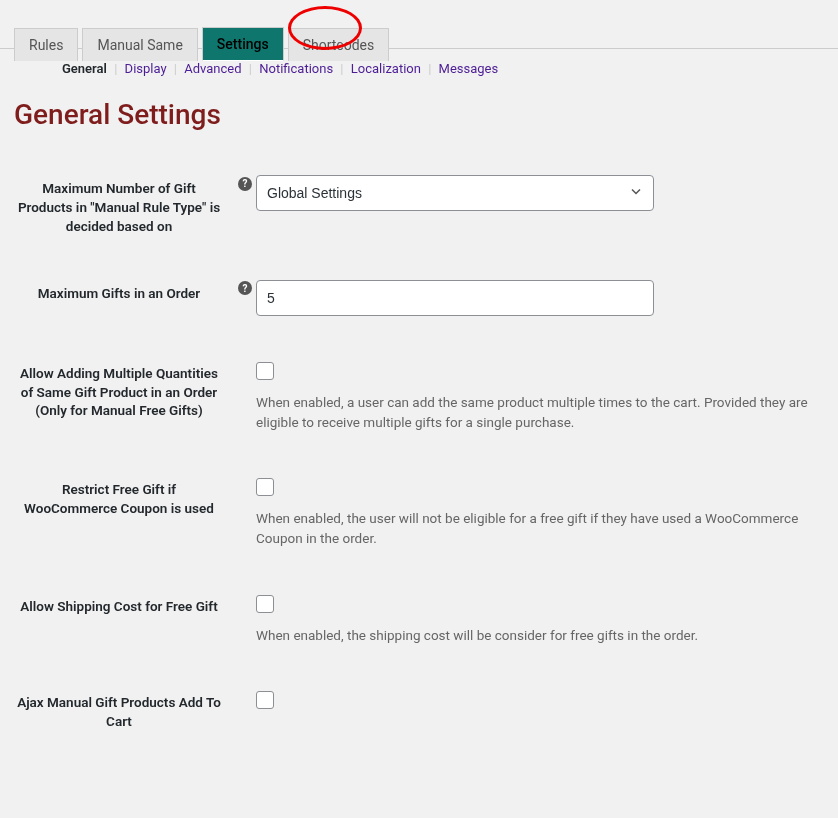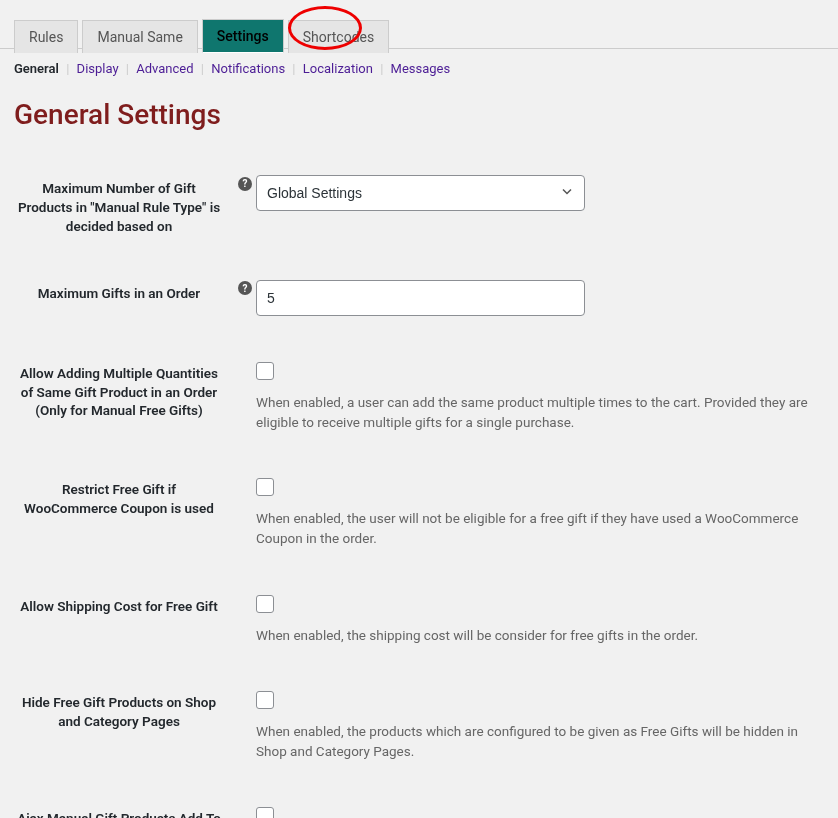--- a/index.html
+++ b/index.html
@@ -28,21 +28,21 @@
       padding: 8px 14px;
       background: #e5e5e5;
       border: 1px solid #ccc;
       border-bottom: none;
       margin-right: 4px;
       margin-left: 0;
       font-size: 14px;
       color: #555;
       cursor: pointer;
       position: relative;
-      top: 5px;
+      top: 13px;
     }
     .nav-tab.active {
       background: #0f766e;
       color: #000;
       border-bottom: 1px solid #fff;
       font-weight: 500;
     }
     .circle-annotation {
       position: absolute;
       border: 3px solid #e00;
@@ -59,20 +59,21 @@
       font-size: 13px;
     }
     .sub-nav a {
       color: #4c1d95;
       text-decoration: none;
       cursor: pointer;
     }
     .sub-nav .current {
       color: #23282d;
       font-weight: 600;
+      margin-left: 48px;
     }
     .sub-nav .sep {
       color: #ccc;
       margin: 0 4px;
     }
     .content {
       padding: 0 14px;
     }
     h2 {
       font-size: 28px;
@@ -114,21 +115,21 @@
       width: 14px;
       height: 14px;
       border-radius: 50%;
       background: #555;
       color: #fff;
       font-size: 10px;
       font-weight: bold;
       cursor: help;
     }
     .select-input, .text-input {
-      width: 329px;
+      width: 398px;
       height: 36px;
       border: 1px solid #8c8f94;
       border-radius: 4px;
       padding: 6px 10px;
       font-size: 14px;
       background: #fff;
       color: #2c3338;
     }
     .select-input {
       appearance: none;
@@ -241,28 +242,20 @@
 
     <tr>
       <th>Allow Shipping Cost for Free Gift</th>
       <td class="help-col"></td>
       <td>
         <span class="checkbox"></span>
         <p class="description">When enabled, the shipping cost will be consider for free gifts in the order.</p>
       </td>
     </tr>
 
-    <tr>
-      <th>Hide Free Gift Products on Shop and Category Pages</th>
-      <td class="help-col"></td>
-      <td>
-        <span class="checkbox"></span>
-        <p class="description">When enabled, the products which are configured to be given as Free Gifts will be hidden in Shop and Category Pages.</p>
-      </td>
-    </tr>
 
     <tr>
       <th>Ajax Manual Gift Products Add To Cart</th>
       <td class="help-col"></td>
       <td>
         <span class="checkbox"></span>
         
       </td>
     </tr>
   </tbody>

